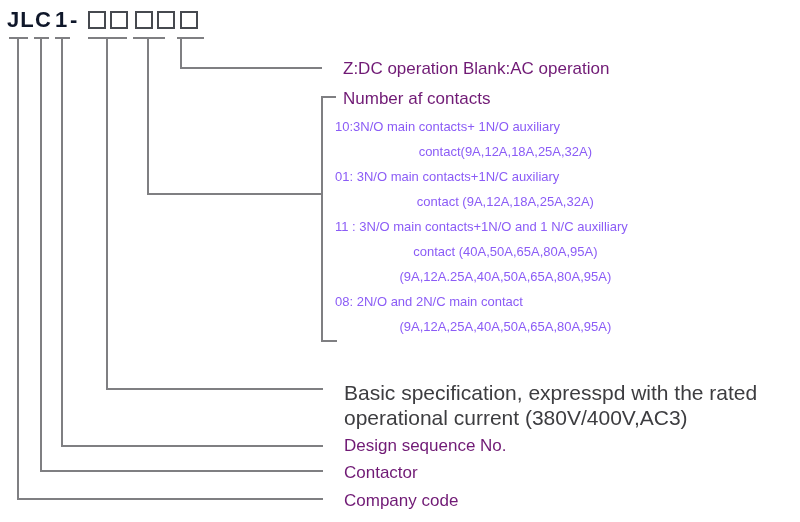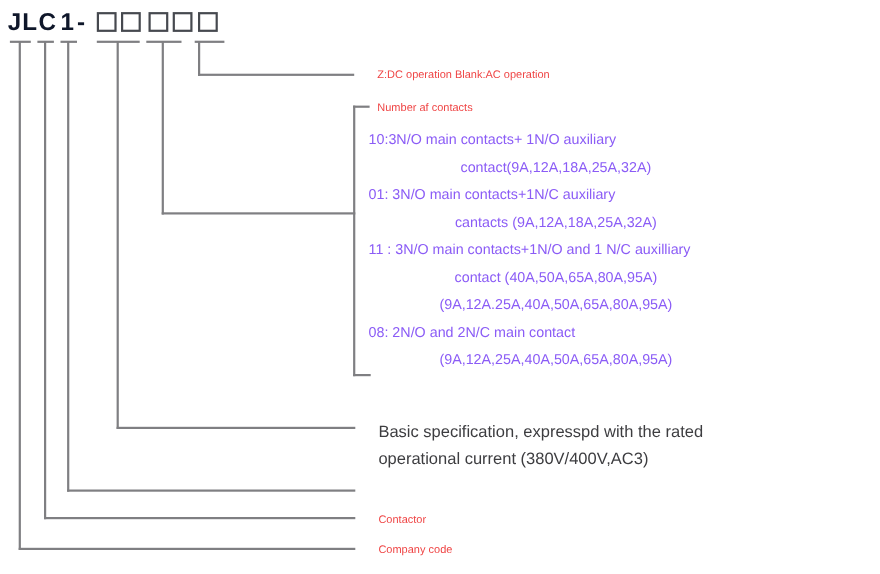--- a/index.html
+++ b/index.html
@@ -39,23 +39,23 @@
   .hline, .vline, .tick {
     position: absolute;
     background: #7f7f82;
   }
   .hline { height: 2px; }
   .tick  { height: 2px; }
   .vline { width: 2px; }
   
   .lbl {
     position: absolute;
-    font-size: 10px;
+    font-size: 17px;
     line-height: 17px;
-    color: #ef4444;
+    color: #701a75;
     white-space: nowrap;
   }
   .contacts-list {
     position: absolute;
     left: 335px;
     top: 114px;
     font-size: 13px;
     color: #8b5cf6;
   }
   .contacts-list .main,
@@ -64,21 +64,21 @@
     white-space: nowrap;
   }
   .contacts-list .cont {
     padding-left: 48px;
     text-align: center;
   }
   .basic-spec {
     position: absolute;
     left: 344px;
     top: 380px;
-    font-size: 15px;
+    font-size: 21px;
     line-height: 25px;
     color: #3d3d40;
     white-space: nowrap;
   }
 </style>
 </head>
 <body>
 
 <div class="page">
 
@@ -122,38 +122,39 @@
 
   <div class="lbl" style="left:343px; top:90px">Number af contacts</div>
 
   <div class="contacts-list">
     <div>
       <div class="main">10:3N/O main contacts+ 1N/O auxiliary</div>
       <div class="cont">contact(9A,12A,18A,25A,32A)</div>
     </div>
     <div>
       <div class="main">01: 3N/O main contacts+1N/C auxiliary</div>
-      <div class="cont">cantacts (9A,12A,18A,25A,32A)</div>
+      <div class="cont">contact (9A,12A,18A,25A,32A)</div>
     </div>
     <div>
       <div class="main">11 : 3N/O main contacts+1N/O and 1 N/C auxilliary</div>
       <div class="cont">contact (40A,50A,65A,80A,95A)</div>
     </div>
     <div>
       <div class="cont">(9A,12A.25A,40A,50A,65A,80A,95A)</div>
     </div>
     <div>
       <div class="main">08: 2N/O and 2N/C main contact</div>
       <div class="cont">(9A,12A,25A,40A,50A,65A,80A,95A)</div>
     </div>
   </div>
 
   <div class="basic-spec">
     <div>Basic specification, expresspd with the rated</div>
     <div>operational current (380V/400V,AC3)</div>
   </div>
 
+  <div class="lbl" style="left:344px; top:437px">Design sequence No.</div>
 
   <div class="lbl" style="left:344px; top:464px">Contactor</div>
 
   <div class="lbl" style="left:344px; top:492px">Company code</div>
 
 </div>
 
 </body></html>

